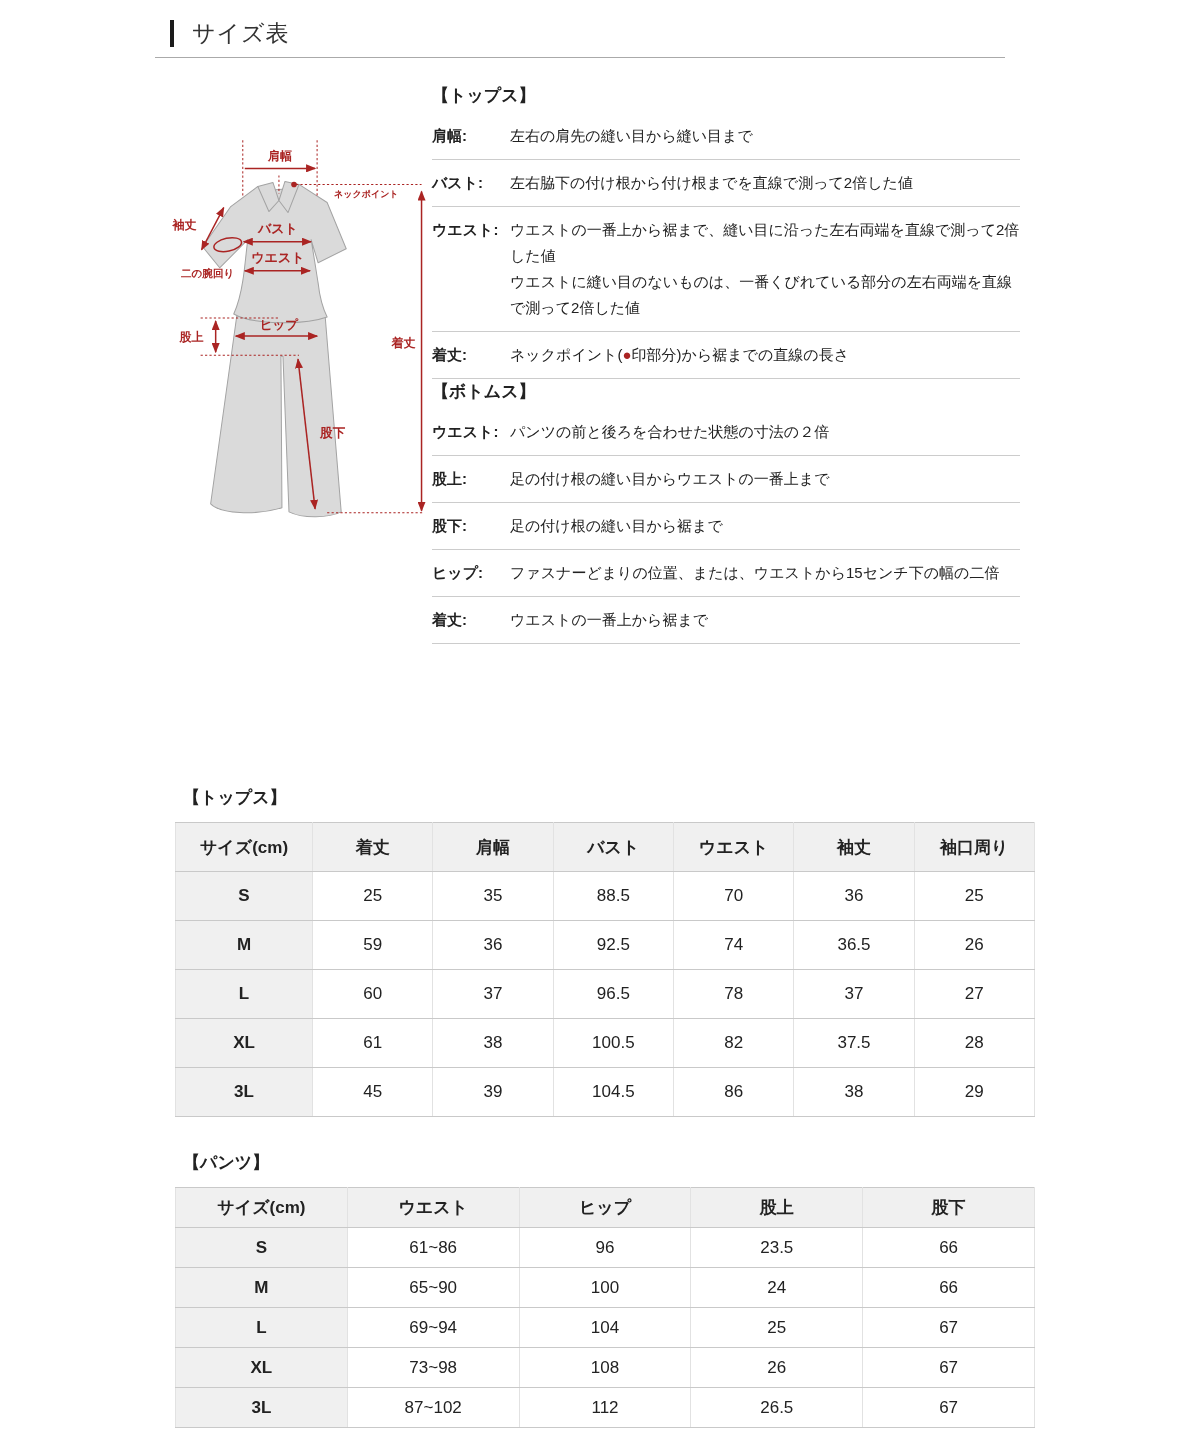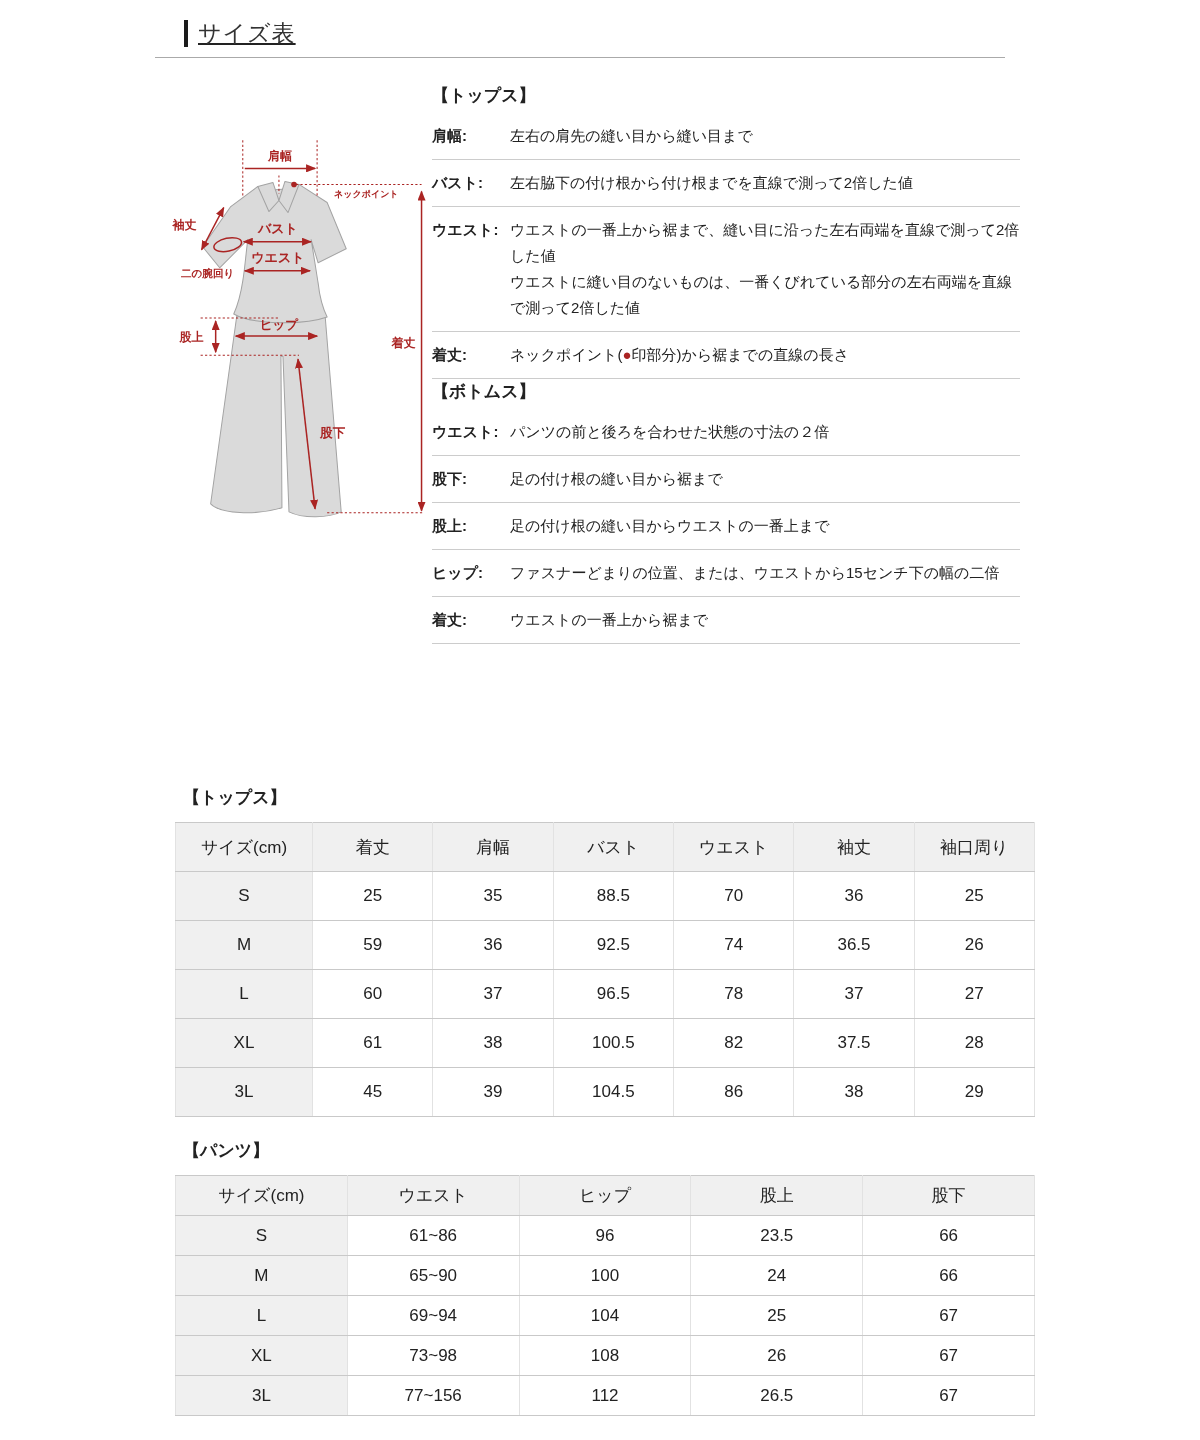--- a/index.html
+++ b/index.html
@@ -11,21 +11,21 @@
     --text:#222222;
   }
   *{box-sizing:border-box;}
   html,body{margin:0;padding:0;}
   body{
     width:1200px;height:1440px;position:relative;background:#fff;
     font-family:"Liberation Sans","DejaVu Sans",sans-serif;color:var(--text);
     overflow:hidden;
   }
   
-  .title-row{position:absolute;left:184px;top:18px;display:flex;align-items:center;gap:10px;text-decoration:underline;}
+  .title-row{position:absolute;left:170px;top:18px;display:flex;align-items:center;gap:18px;}
   .title-bar{width:4px;height:27px;background:#1b1b1b;}
   .page-title{font-size:23px;font-weight:400;color:#333;margin:0;letter-spacing:1px;}
   .title-rule{position:absolute;left:155px;top:57px;width:850px;height:1px;background:#aaa;}
   
   .measure-diagram{position:absolute;left:158px;top:78px;width:272px;height:472px;}
   .garment{fill:var(--garment-fill);stroke:var(--garment-outline);stroke-width:1;stroke-linejoin:round;}
   .arr{stroke:var(--accent);stroke-width:1.5;fill:none;}
   .dot-line{stroke:var(--accent);stroke-width:1;fill:none;stroke-dasharray:2.2 2.2;}
   .ellipse-mark{stroke:var(--accent);stroke-width:1.5;fill:none;}
   .neck-dot{fill:var(--accent);stroke:none;}
@@ -35,29 +35,29 @@
   .guide{position:absolute;left:432px;top:84px;width:588px;}
   .guide-heading{font-size:17px;font-weight:bold;margin:0 0 6px 0;color:var(--text);}
   .guide-heading.bottoms{margin-top:1px;}
   .g-row{display:flex;padding:10px 0;border-bottom:1px solid var(--divider);font-size:15px;line-height:26px;}
   .g-label{width:78px;flex:none;font-weight:bold;}
   .g-desc{flex:1;}
   .red-dot{color:var(--accent);}
   
   .tables{position:absolute;left:175px;top:786px;width:860px;}
   .tbl-heading{font-size:17px;font-weight:bold;margin:0 0 13px 8px;color:var(--text);}
-  .tbl-heading.second{margin-top:22px;}
+  .tbl-heading.second{margin-top:34px;}
   table.tbl{width:860px;border-collapse:collapse;table-layout:fixed;}
   .tbl th,.tbl td{
     border-top:1px solid #c9c9c9;border-bottom:1px solid #c9c9c9;
     border-left:1px solid #e2e2e2;border-right:1px solid #e2e2e2;
     text-align:center;vertical-align:middle;font-size:17px;background:#fff;
     font-weight:normal;padding:0;color:var(--text);
   }
-  .tbl thead th,.tbl tbody th{background:var(--table-header-bg);font-weight:normal;}
+  .tbl thead th,.tbl tbody th{background:var(--table-header-bg);font-weight:bold;}
   .tops th,.tops td{height:49px;}
   .pants th,.pants td{height:40px;}
 </style>
 </head>
 <body>
 
 <div class="title-row">
   <span class="title-bar"></span>
   <h1 class="page-title">サイズ表</h1>
 </div>
@@ -136,26 +136,26 @@
     <div class="g-desc"><span>ネックポイント(</span><span class="red-dot">●</span><span>印部分)から裾までの直線の長さ</span></div>
   </div>
 
   <h2 class="guide-heading bottoms">【ボトムス】</h2>
 
   <div class="g-row">
     <div class="g-label">ウエスト:</div>
     <div class="g-desc">パンツの前と後ろを合わせた状態の寸法の２倍</div>
   </div>
   <div class="g-row">
+    <div class="g-label">股上:</div>
+    <div class="g-desc">足の付け根の縫い目からウエストの一番上まで</div>
+  </div>
+  <div class="g-row">
     <div class="g-label">股下:</div>
     <div class="g-desc">足の付け根の縫い目から裾まで</div>
-  </div>
-  <div class="g-row">
-    <div class="g-label">股上:</div>
-    <div class="g-desc">足の付け根の縫い目からウエストの一番上まで</div>
   </div>
   <div class="g-row">
     <div class="g-label">ヒップ:</div>
     <div class="g-desc">ファスナーどまりの位置、または、ウエストから15センチ下の幅の二倍</div>
   </div>
   <div class="g-row">
     <div class="g-label">着丈:</div>
     <div class="g-desc">ウエストの一番上から裾まで</div>
   </div>
 </section>
@@ -262,20 +262,20 @@
         </tr>
         <tr>
           <th>XL</th>
           <td>73~98</td>
           <td>108</td>
           <td>26</td>
           <td>67</td>
         </tr>
         <tr>
           <th>3L</th>
-          <td>77~156</td>
+          <td>87~102</td>
           <td>112</td>
           <td>26.5</td>
           <td>67</td>
         </tr>
       </tbody>
     </table>
 </section>
 
 </body></html>

